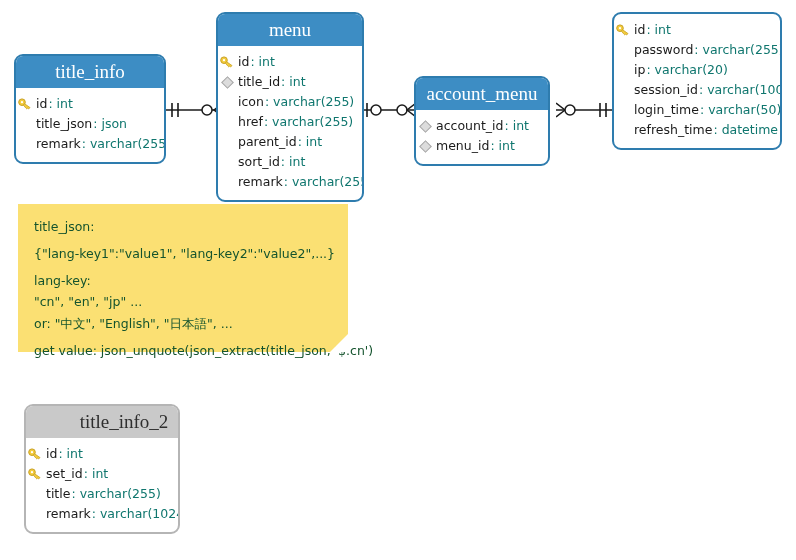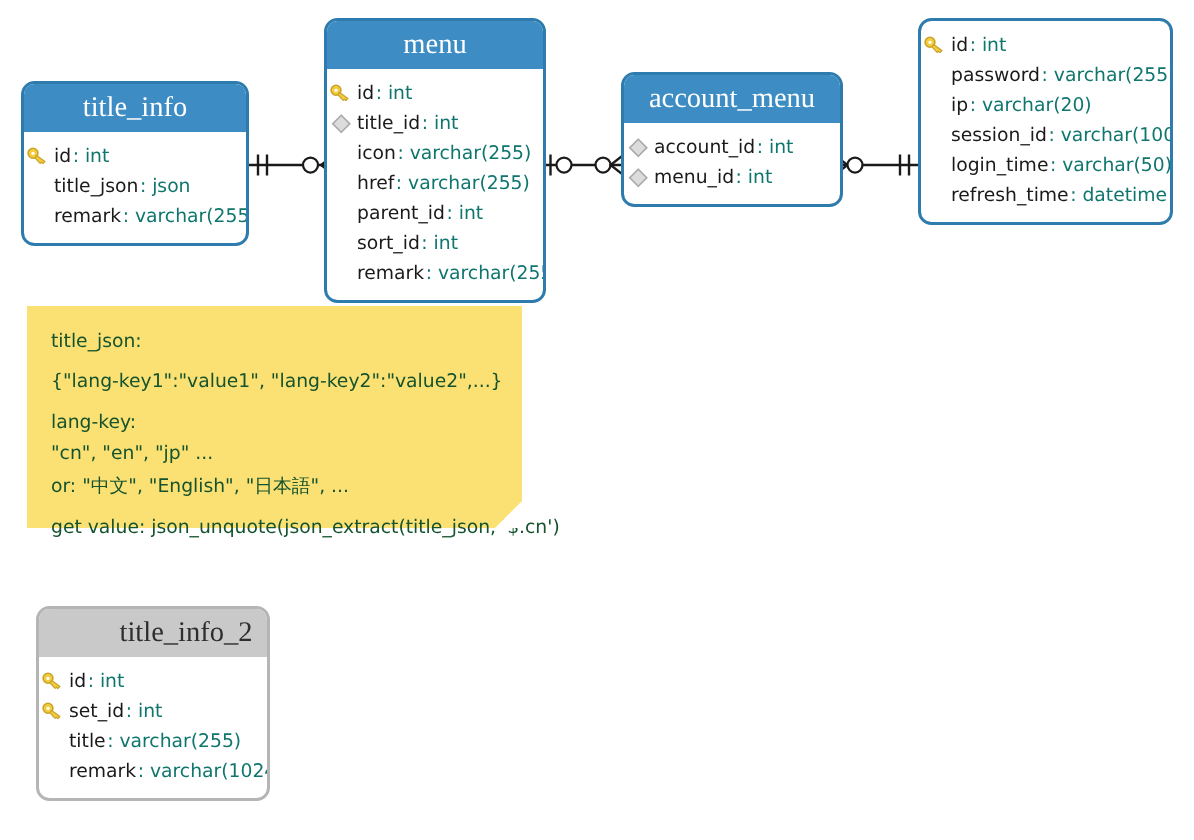--- a/index.html
+++ b/index.html
@@ -199,21 +199,21 @@
 
       <div class="field-row">
         <span class="field-icon"></span>
         <span class="field-name">remark</span>
         <span class="field-type">:&nbsp;<span>varchar(255)</span></span>
       </div>
 
     </div>
   </div>
 
-  <div class="entity blue" style="left:414px;top:48px;width:148px;">
+  <div class="entity blue" style="left:414px;top:76px;width:136px;">
     <div class="ent-header">account_menu</div>
     <div class="ent-body">
 
       <div class="field-row">
         <span class="field-icon">
             <span class="diamond"></span>
           </span>
         <span class="field-name">account_id</span>
         <span class="field-type">:&nbsp;<span>int</span></span>
       </div>

